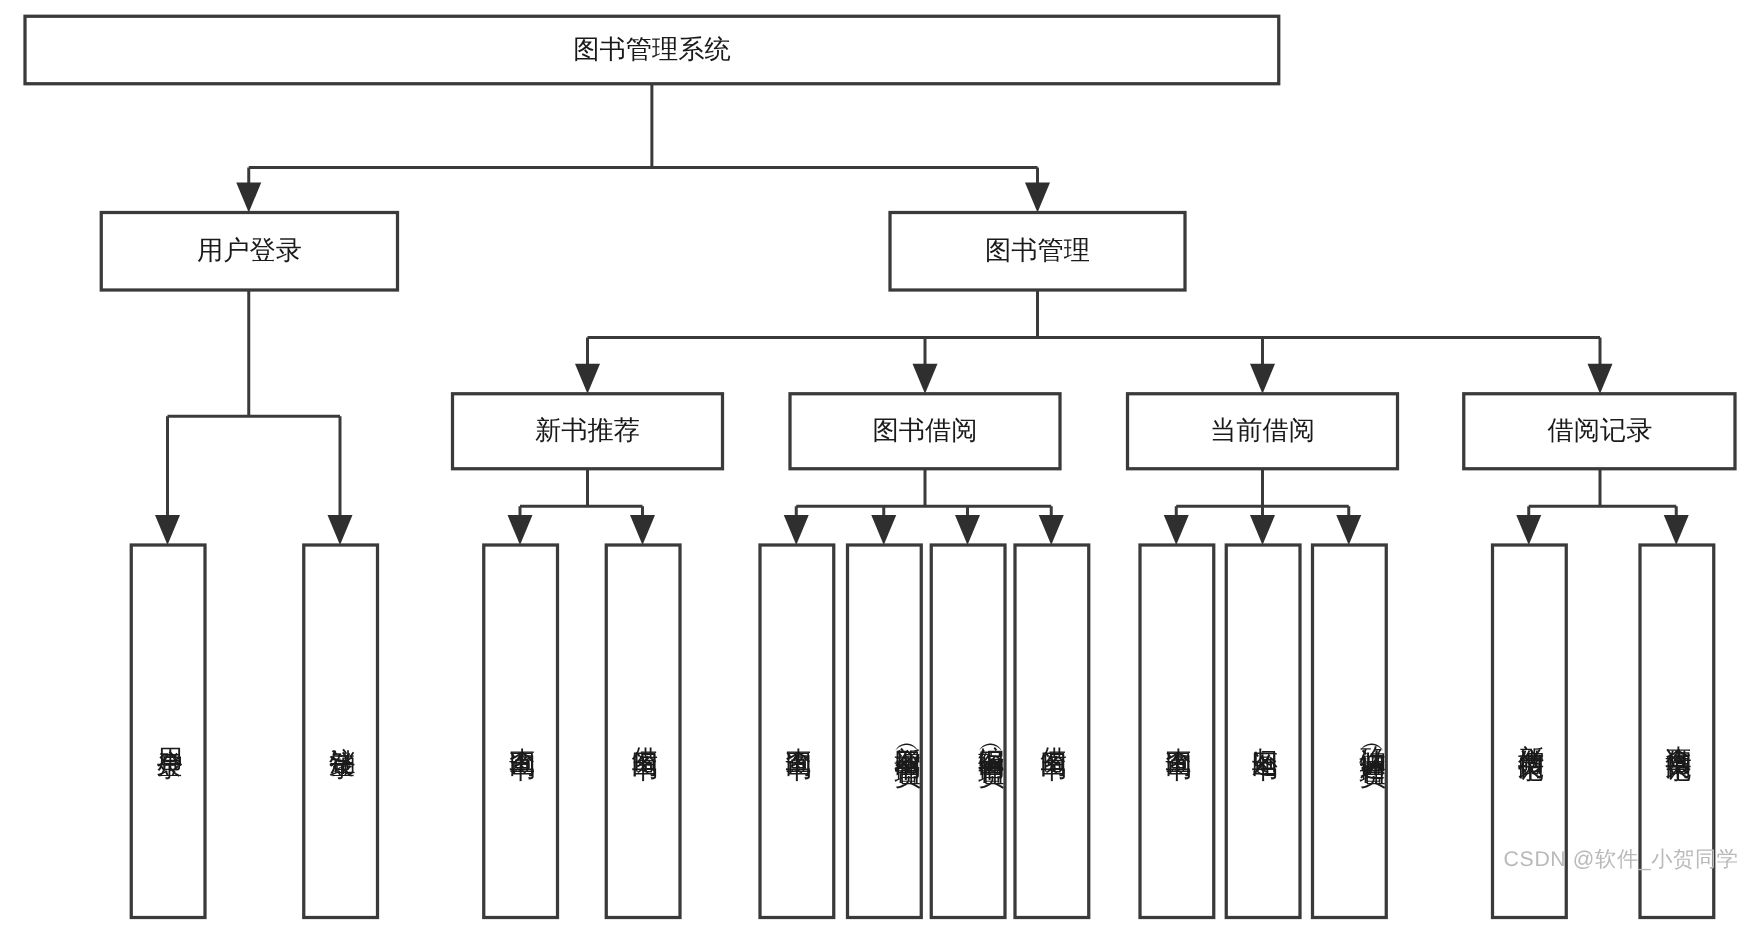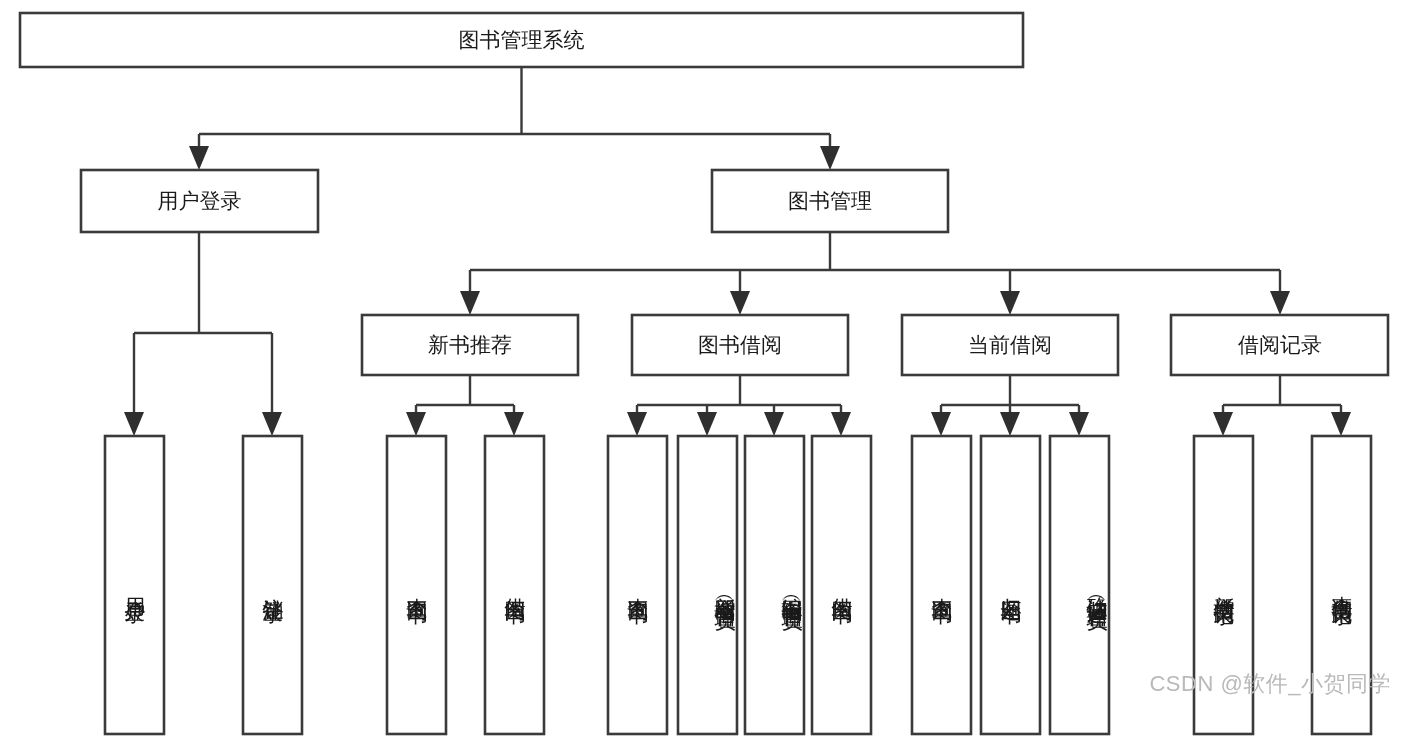--- a/index.html
+++ b/index.html
@@ -61,21 +61,21 @@
     line-height: 1.18;
     letter-spacing: 2px;
     white-space: nowrap;
     pointer-events: none;
   }
   #watermark {
     position: absolute;
     right: 14px;
     bottom: 6px;
     font-family: "Liberation Sans", "DejaVu Sans", sans-serif;
-    font-size: 22px;
+    font-size: 17px;
     color: #b9b9b9;
     letter-spacing: 0.5px;
     user-select: none;
     margin-left: 43px;
   }
 </style>
 </head>
 <body>
 
 <div id="diagram-root">

